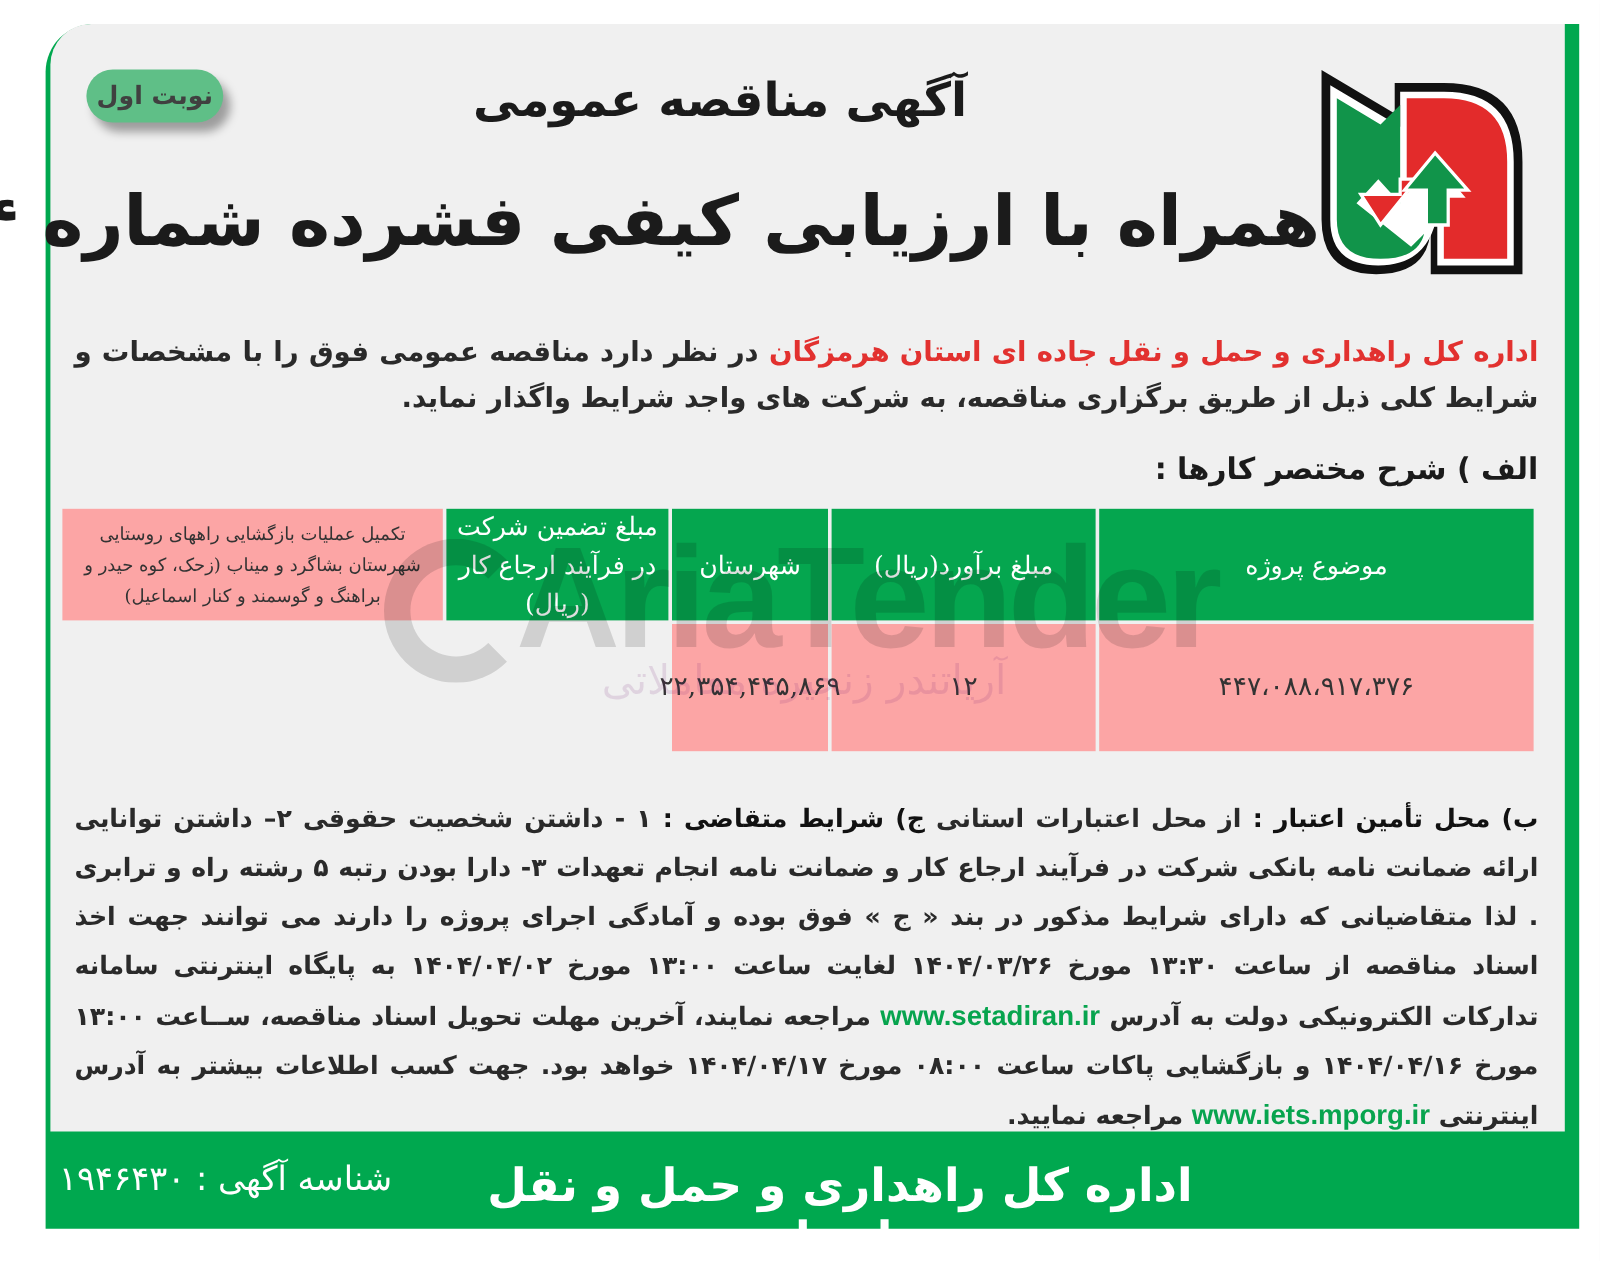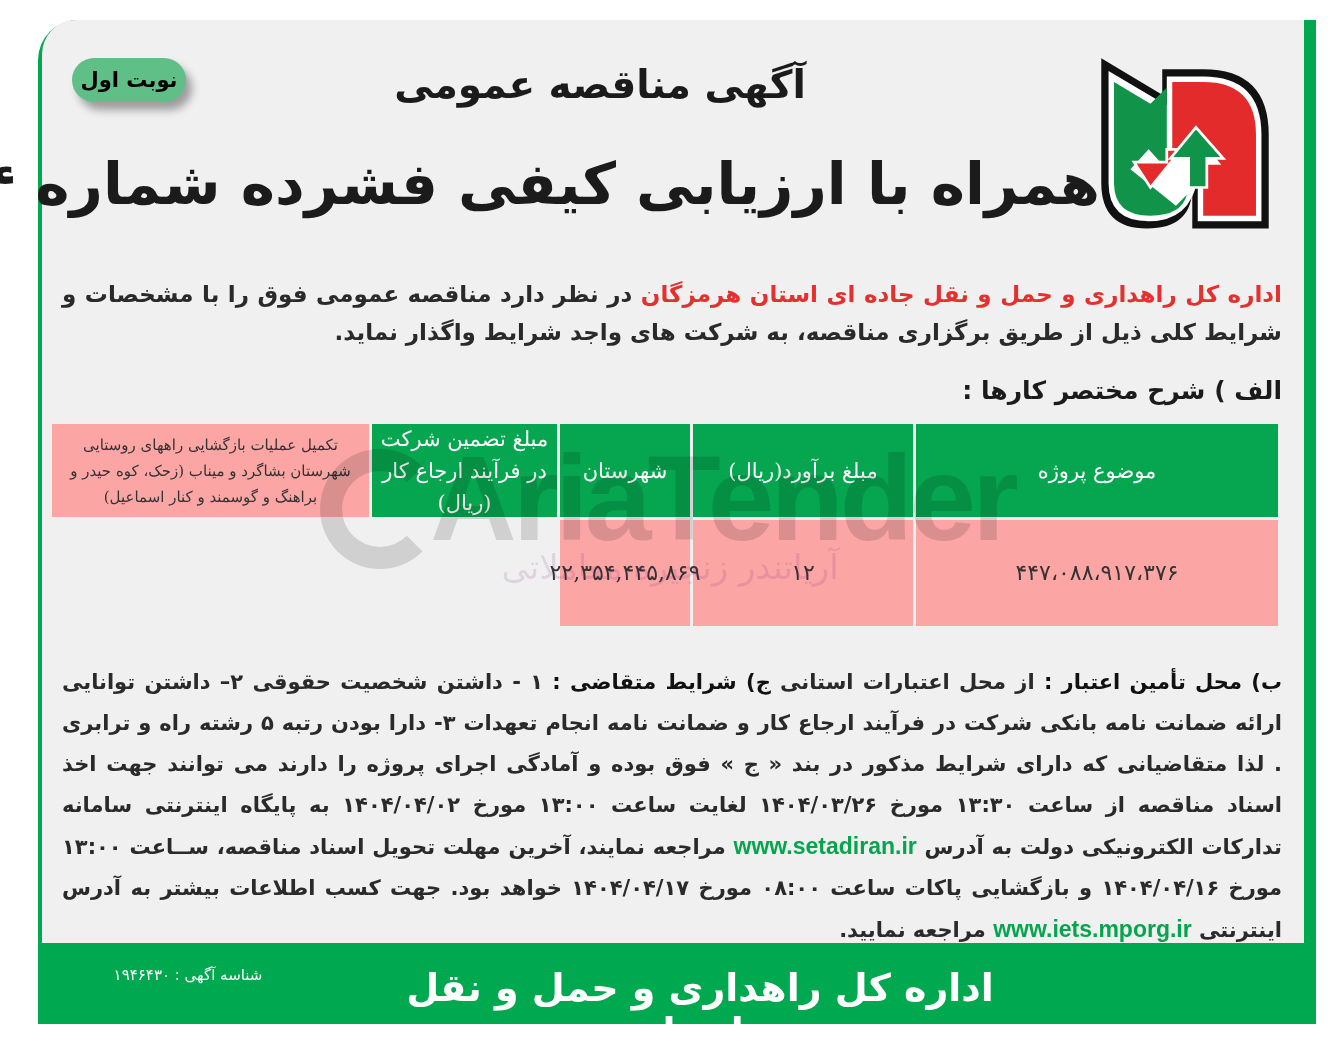--- a/index.html
+++ b/index.html
@@ -10,21 +10,21 @@
       position: absolute; left: 38px; top: 20px; width: 1278px; height: 1004px;
       background: #00a84f; border-top-left-radius: 40px;
     }
     .panel {
       position: absolute; left: 42px; top: 20px; width: 1262px; height: 923px;
       background: #f0f0f0; border-top-left-radius: 34px;
     }
 
     .badge {
       position: absolute; left: 72px; top: 58px; width: 114px; height: 44px;
-      background: #5fbf87; border-radius: 22px; color: #000000;
+      background: #5fbf87; border-radius: 22px; color: #404040;
       font-size: 21px; font-weight: bold; text-align: center; line-height: 44px;
       box-shadow: 6px 8px 8px rgba(0,0,0,0.35); direction: rtl;
     }
 
     .title1 {
       position: absolute; left: 300px; top: 62px; width: 600px; text-align: center;
       font-size: 39px; font-weight: bold; color: #1b1b1b; direction: rtl;
       font-family: "DejaVu Sans", sans-serif; letter-spacing: -1px;
     }
     .title2 {
@@ -86,21 +86,21 @@
     }
     .body-text .b { color: #111; font-weight: bold; }
     .body-text .url { color: #07a44e; font-family: "Liberation Sans", sans-serif; font-size: 23px; direction: ltr; unicode-bidi: embed; }
 
     .footer-title {
       position: absolute; left: 360px; top: 955px; width: 680px; text-align: center; direction: rtl;
       font-size: 38px; font-weight: bold; color: #ffffff; margin-top: 11px;
     }
     .footer-id {
       position: absolute; left: 48px; top: 966px; width: 280px; text-align: center; direction: rtl;
-      font-size: 15px; color: #ffffff; white-space: nowrap;
+      font-size: 28px; color: #ffffff; white-space: nowrap;
     }
     .topline {
       position: absolute; left: 0; top: 0; width: 1333px; height: 4px; background: #ffffff;
     }
   </style>
 </head>
 <body>
 
 <div class="topline"></div>
 <div class="frame"></div>

